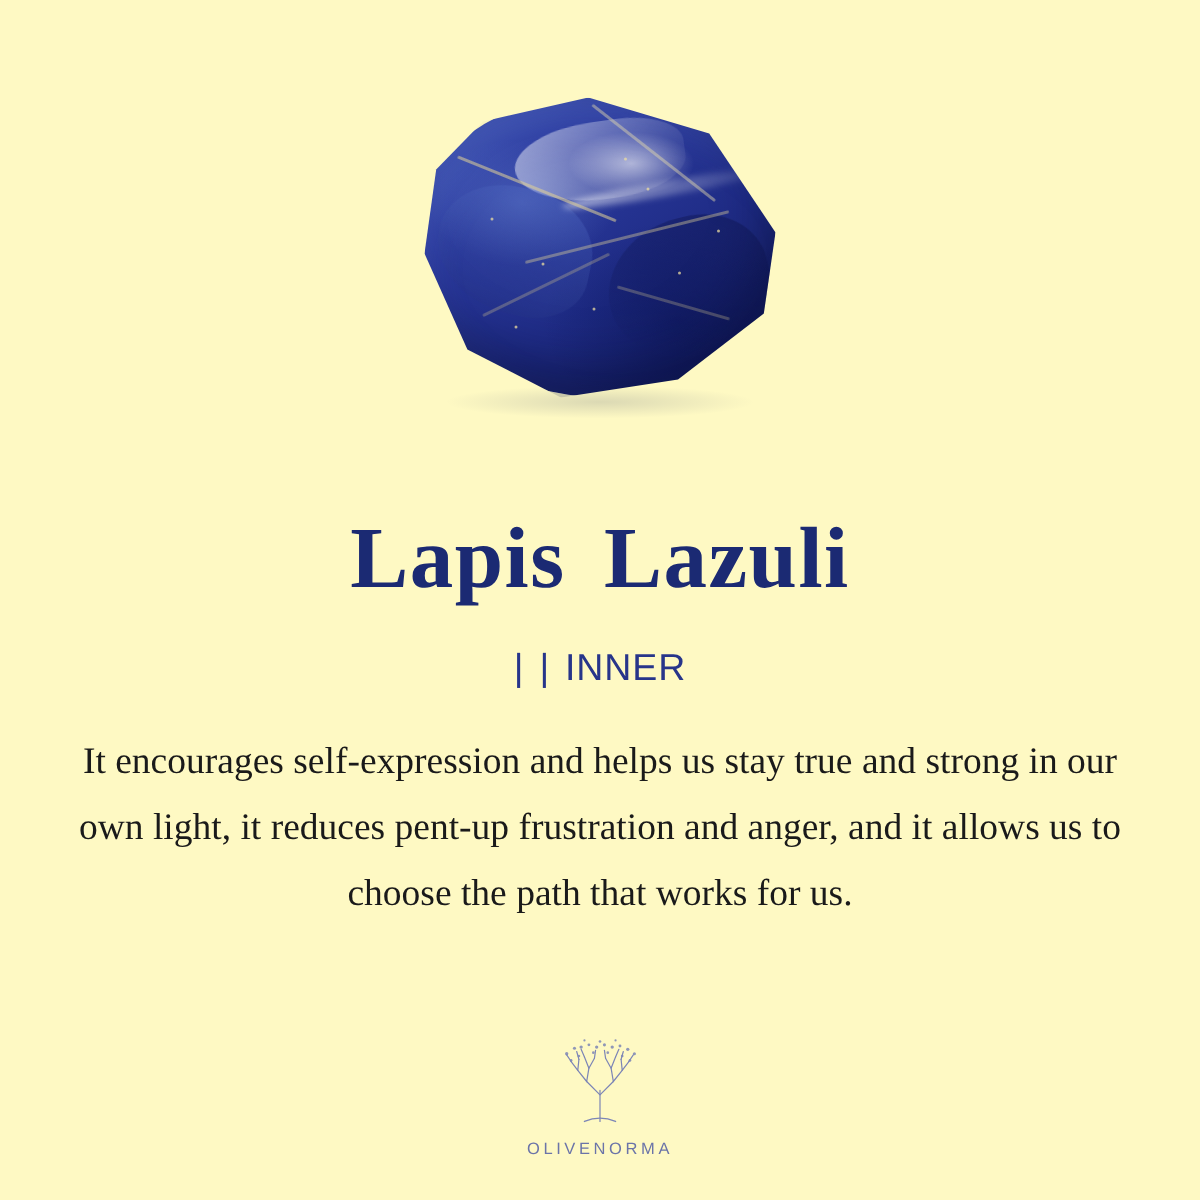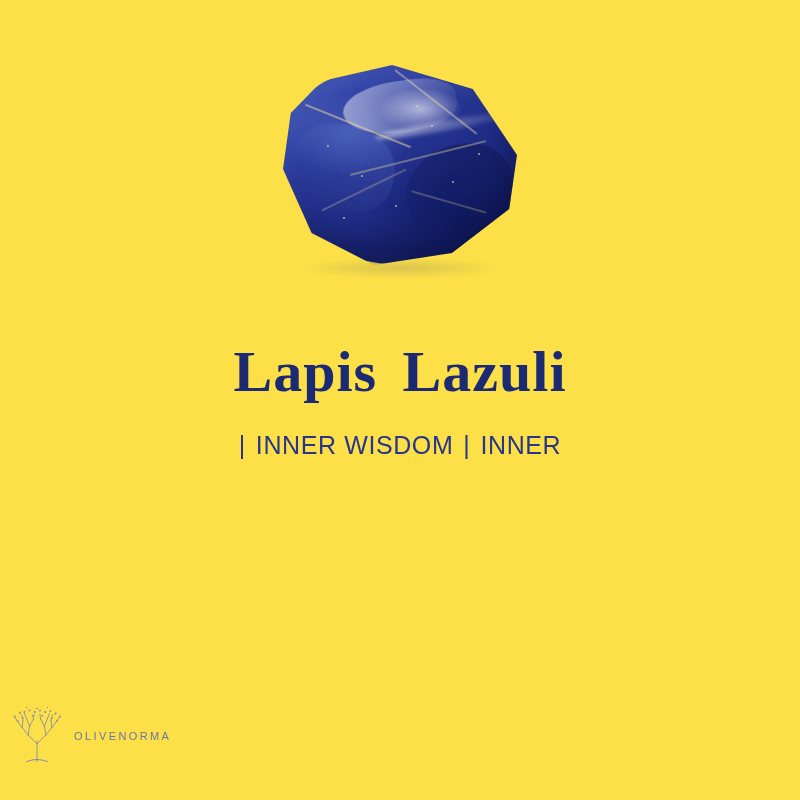--- a/index.html
+++ b/index.html
@@ -10,21 +10,21 @@
     width: 800px;
     height: 800px;
     background: #f7f7f5;
     font-family: "Liberation Serif", serif;
     overflow: hidden;
   }
   .card {
     position: relative;
     width: 800px;
     height: 800px;
-    background: #fde047;
+    background: #fef9c3;
     display: flex;
     flex-direction: column;
     align-items: center;
   }
 
   
   .stone-area {
     width: 100%;
     height: 330px;
     position: relative;
@@ -140,21 +140,21 @@
     color: #1a1a1a;
   }
 
   
   .logo-area {
     position: absolute;
     bottom: 28px;
     left: 0;
     width: 100%;
     display: flex;
-    flex-direction: row;
+    flex-direction: column;
     align-items: center;
   }
   .logo-tree {
     width: 74px;
     height: 74px;
     display: block;
   }
   .brand {
     margin-top: 2px;
     font-family: "Liberation Sans", sans-serif;
@@ -191,25 +191,25 @@
         <div class="fleck" style="left:28%; top:76%;"></div>
         <div class="fleck" style="left:56%; top:20%;"></div>
       </div>
     </div>
   </div>
 
   <h1 class="title">Lapis  Lazuli</h1>
 
   <div class="keywords">
     <span class="kw-sep">|</span>
-    <span>INNER WISDOM</span>
     <span class="kw-sep">|</span>
     <span>INNER</span>
   </div>
 
+  <p class="description">It encourages self-expression and helps us stay true and strong in our own light, it reduces pent-up frustration and anger, and it allows us to choose the path that works for us.</p>
 
   <div class="logo-area">
     <svg class="logo-tree" viewBox="0 0 100 100">
       <g stroke="#7d86b6" stroke-width="1.1" fill="none" stroke-linecap="round">
         <path d="M50 86 L50 58"></path>
         <path d="M50 62 L38 50 M50 62 L62 50"></path>
         <path d="M38 50 L30 40 M38 50 L40 38 M62 50 L70 40 M62 50 L60 38"></path>
         <path d="M30 40 L24 32 M30 40 L31 30 M40 38 L36 28 M40 38 L45 29
                  M70 40 L76 32 M70 40 L69 30 M60 38 L64 28 M60 38 L55 29"></path>
         <path d="M24 32 L20 26 M31 30 L29 23 M36 28 L33 21 M45 29 L46 22

